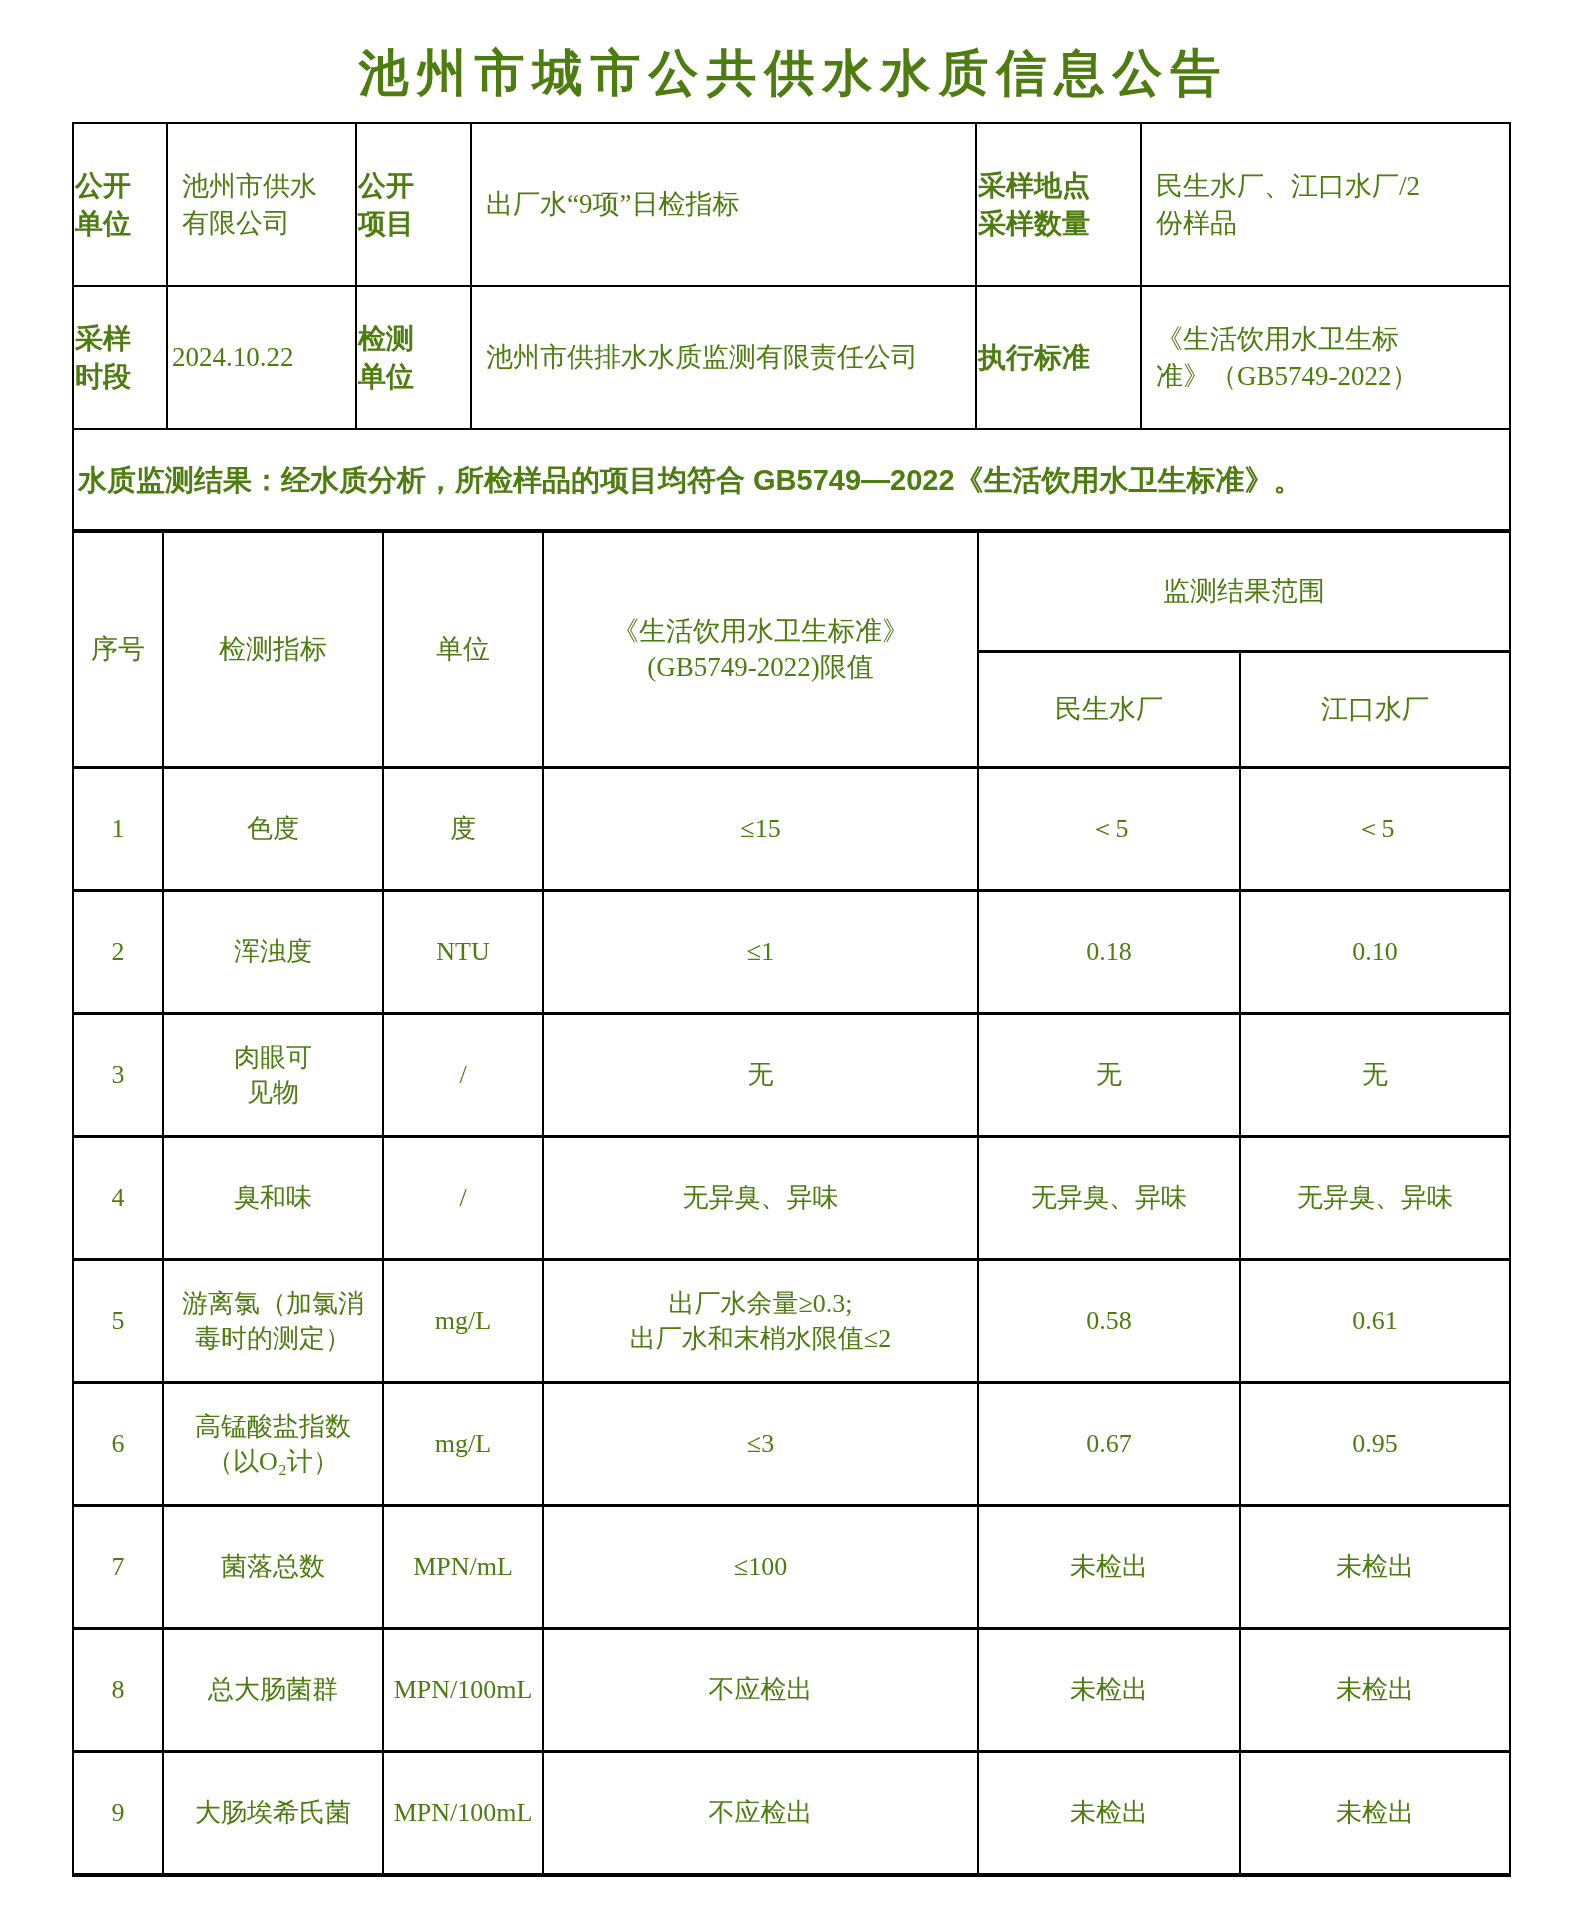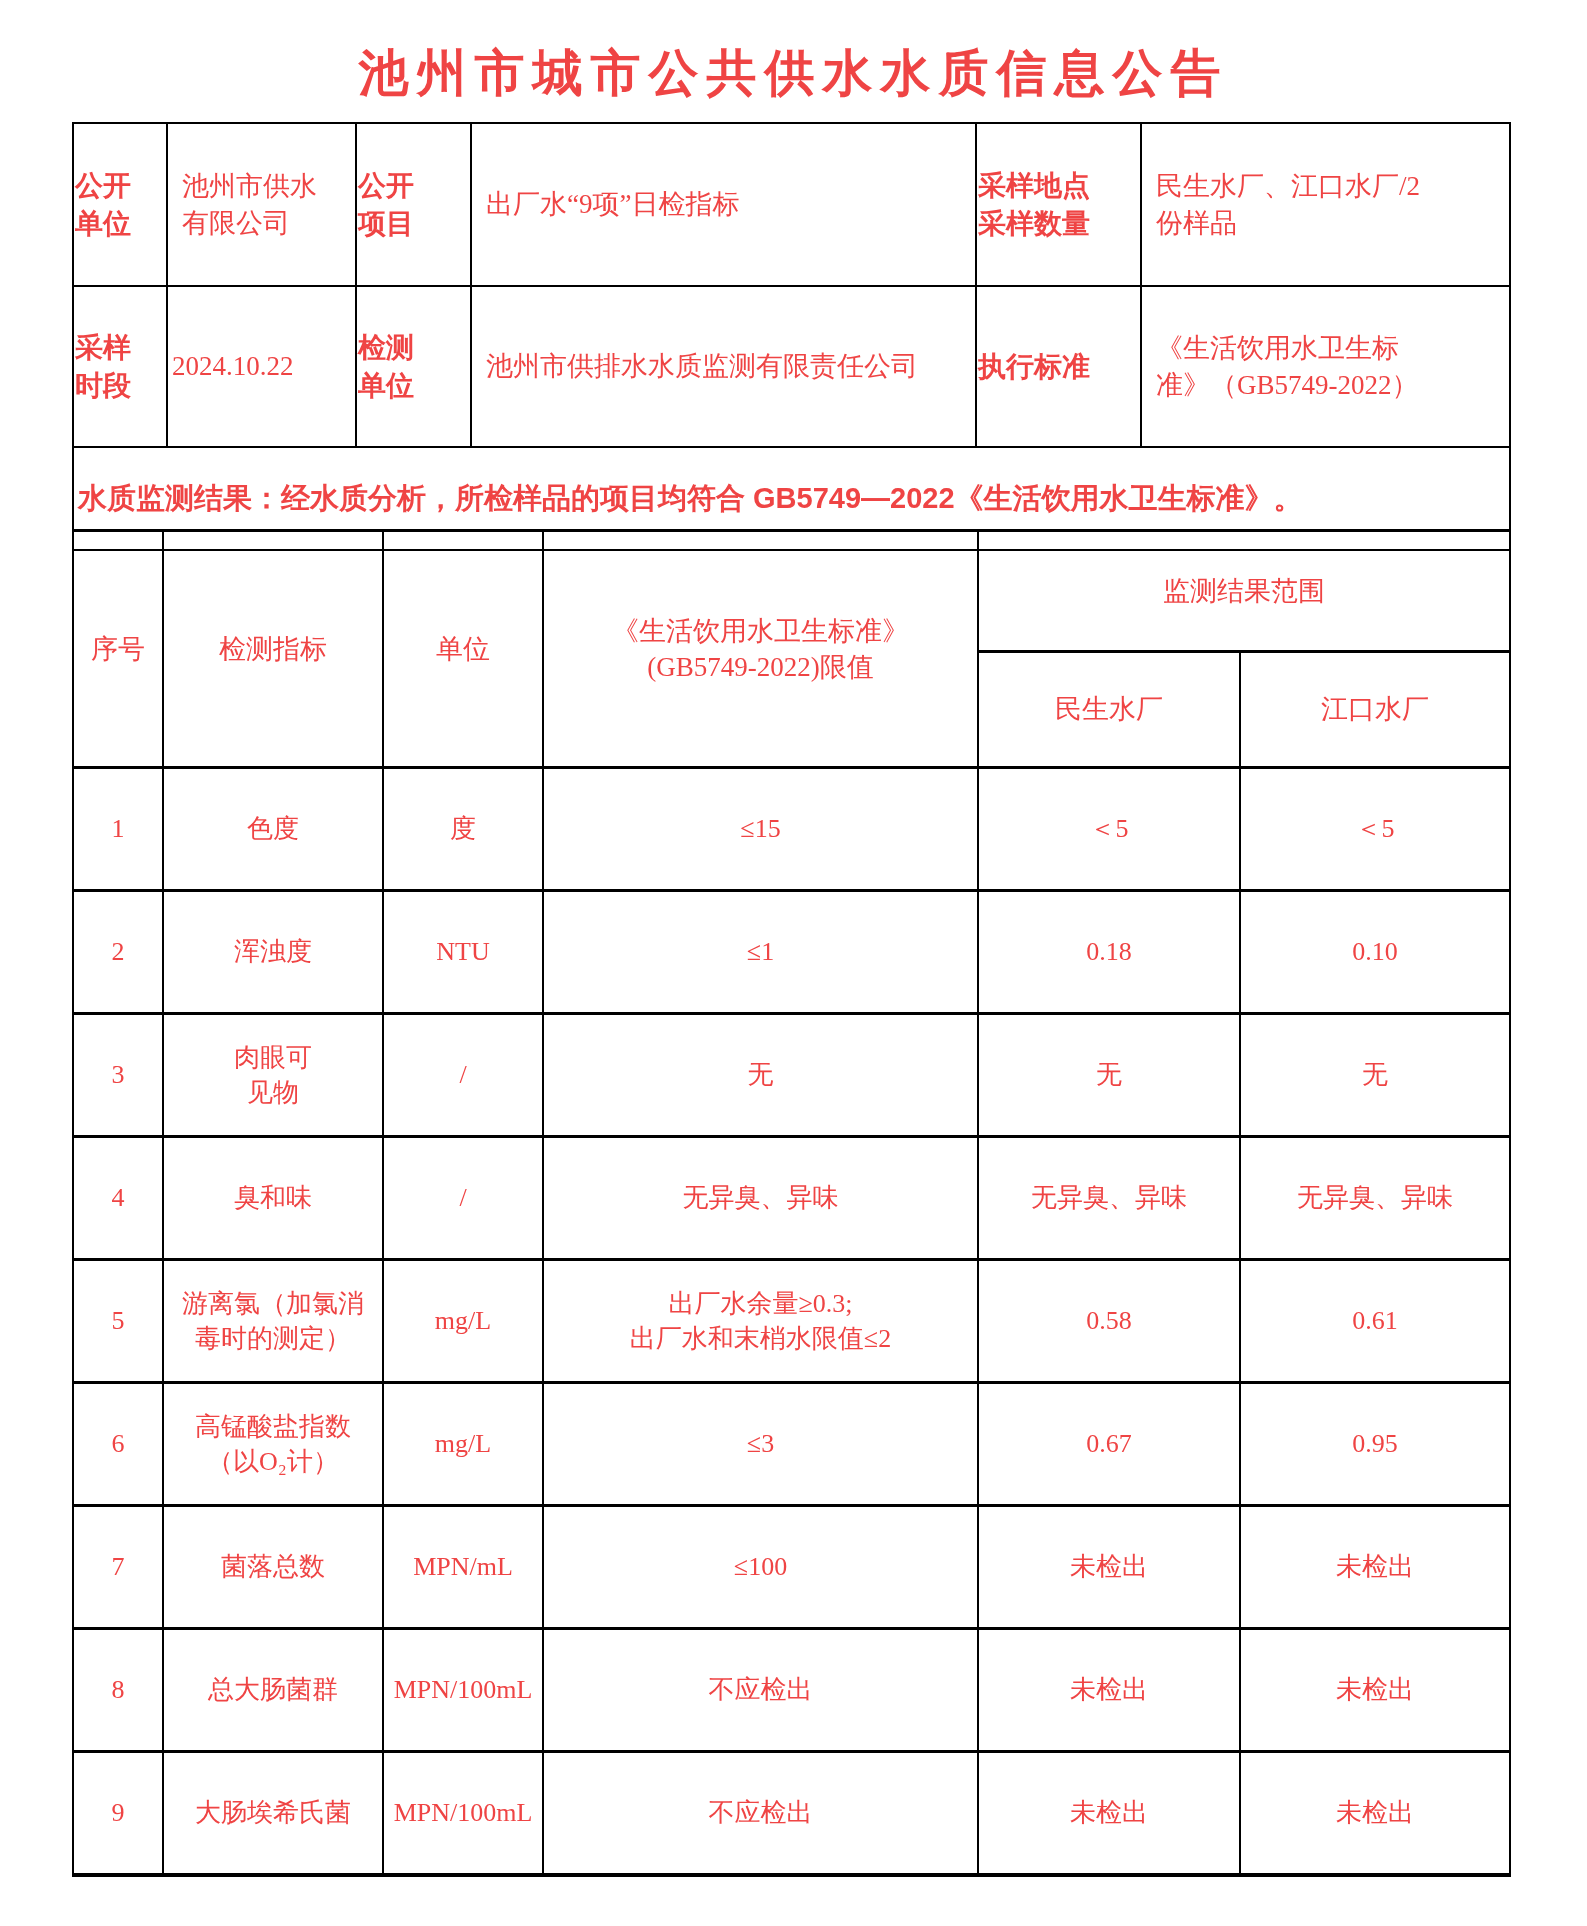--- a/index.html
+++ b/index.html
@@ -1,21 +1,21 @@
 <!DOCTYPE html>
 <html><head>
 <meta charset="utf-8">
 <style>
   html,body{margin:0;padding:0;background:#e9e9e9;}
   .page{
     position:relative;
     width:1587px;height:1926px;
     margin:0 auto;
     background:#ffffff;
-    color:#ef4444;
+    color:#4d7c0f;
     font-family:"Liberation Serif","DejaVu Serif",serif;
     overflow:hidden;
   }
   .doc-title{
     margin:0;
     padding-top:40px;
     text-align:center;
     font-family:"Liberation Sans","DejaVu Sans",sans-serif;
     font-weight:bold;
     font-size:50px;
@@ -27,21 +27,21 @@
     border:2px solid #000;
     vertical-align:middle;
     white-space:pre-line;
     overflow:hidden;
     font-size:27px;
     line-height:1.35;
   }
   
   .t1{position:absolute;left:72px;top:122px;width:1437px;}
   .t1 .row-a{height:163px;}
-  .t1 .row-b{height:161px;}
+  .t1 .row-b{height:143px;}
   .t1 .row-note{height:103px;}
   .t1 .lbl{
     text-align:left;
     font-family:"Liberation Sans","DejaVu Sans",sans-serif;
     font-weight:bold;
     font-size:28px;
   }
   .t1 .val{text-align:left;padding:6px 14px;}
   .t1 .val-center{text-align:left;padding:6px 4px;}
   .t1 .note-cell{

